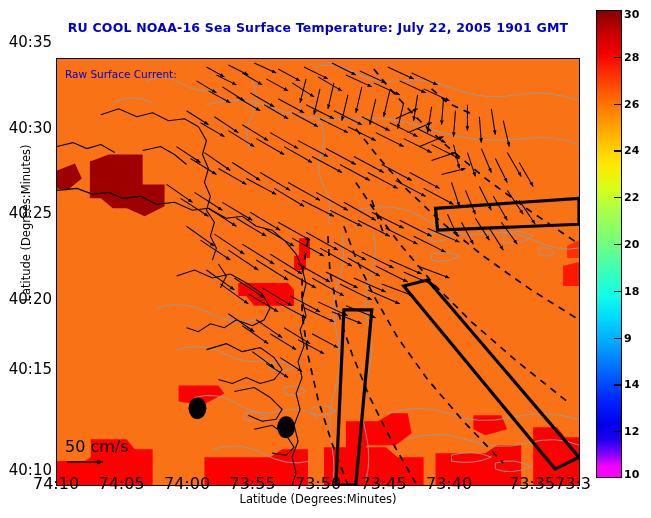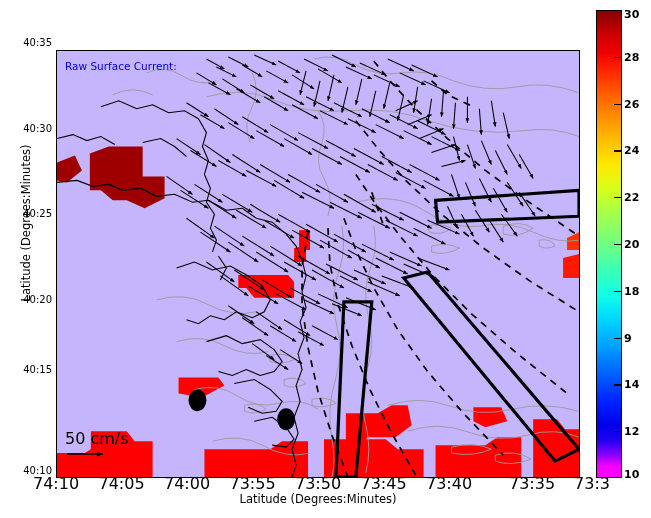--- a/index.html
+++ b/index.html
@@ -10,22 +10,22 @@
 
   
   #chart-title{
     position:absolute;left:56px;top:20px;width:524px;
     text-align:center;color:#0000cc;font-weight:bold;font-size:12.5px;
     letter-spacing:.2px;white-space:nowrap;
   }
 
   
   #plot-frame{
-    position:absolute;left:56px;top:50px;width:524px;height:428px;
-    border:1.4px solid #000;background:#c4b5fd;box-sizing:border-box;
+    position:absolute;left:56px;top:58px;width:524px;height:428px;
+    border:1.4px solid #000;background:#f97316;box-sizing:border-box;
     overflow:hidden;
   }
   #map-canvas{position:absolute;left:0;top:0;width:100%;height:100%;}
 
   
   #current-annotation{
     position:absolute;left:8px;top:8px;color:#0000cc;font-size:10.5px;
     line-height:14px;white-space:nowrap;pointer-events:none;
   }
   #scale-legend{
@@ -34,21 +34,21 @@
   }
   #scale-legend .arrow-row{margin-top:3px;}
 
   
   .tick-x{
     position:absolute;top:474px;transform:translateX(-50%);
     font-size:16px;color:#000;white-space:nowrap;
   }
   .tick-y{
     position:absolute;left:52px;transform:translate(-100%,-50%);
-    font-size:10px;color:#000;white-space:nowrap;
+    font-size:15px;color:#000;white-space:nowrap;
   }
   #xlabel{
     position:absolute;left:56px;top:492px;width:524px;text-align:center;
     font-size:11.5px;color:#000;
   }
   #ylabel{
     position:absolute;left:-84px;top:216px;width:220px;text-align:center;
     font-size:11.5px;color:#000;transform:rotate(-90deg);
     transform-origin:50% 50%;
   }
@@ -87,20 +87,21 @@
     position:absolute;left:28px;transform:translateY(-50%);
     font-size:11px;font-weight:bold;color:#000;white-space:nowrap;
   }
   .cb-tickmark{position:absolute;left:18px;width:8px;height:1.3px;background:#000;}
 </style>
 </head>
 <body>
 
 <div class="fig">
 
+  <div id="chart-title">RU COOL  NOAA-16  Sea Surface Temperature:  July 22, 2005 1901 GMT</div>
 
   <div id="plot-frame">
 
     <svg id="map-canvas" viewBox="0 0 524 428" preserveAspectRatio="none">
 
       <defs>
         <g id="arrow-def"></g>
         <marker id="vhead" markerWidth="5" markerHeight="5" refX="4.2" refY="1.8" orient="auto" markerUnits="strokeWidth">
           <path d="M0,0 L4.5,1.8 L0,3.6 z" fill="#000"></path>
         </marker>
@@ -396,21 +397,21 @@
 
   <div id="xtick-group">
     <div class="tick-x" style="left:56px">74:10</div>
     <div class="tick-x" style="left:121.5px">74:05</div>
     <div class="tick-x" style="left:187px">74:00</div>
     <div class="tick-x" style="left:252.5px">73:55</div>
     <div class="tick-x" style="left:318px">73:50</div>
     <div class="tick-x" style="left:383.5px">73:45</div>
     <div class="tick-x" style="left:449px">73:40</div>
     <div class="tick-x" style="left:532px">73:35</div>
-    <div class="tick-x" style="left:592px">73:3</div>
+    <div class="tick-x" style="left:573px">73:3</div>
   </div>
 
   <div id="ytick-group">
     <div class="tick-y" style="top:42px">40:35</div>
     <div class="tick-y" style="top:127.6px">40:30</div>
     <div class="tick-y" style="top:213.2px">40:25</div>
     <div class="tick-y" style="top:298.8px">40:20</div>
     <div class="tick-y" style="top:369px">40:15</div>
     <div class="tick-y" style="top:470px">40:10</div>
   </div>

